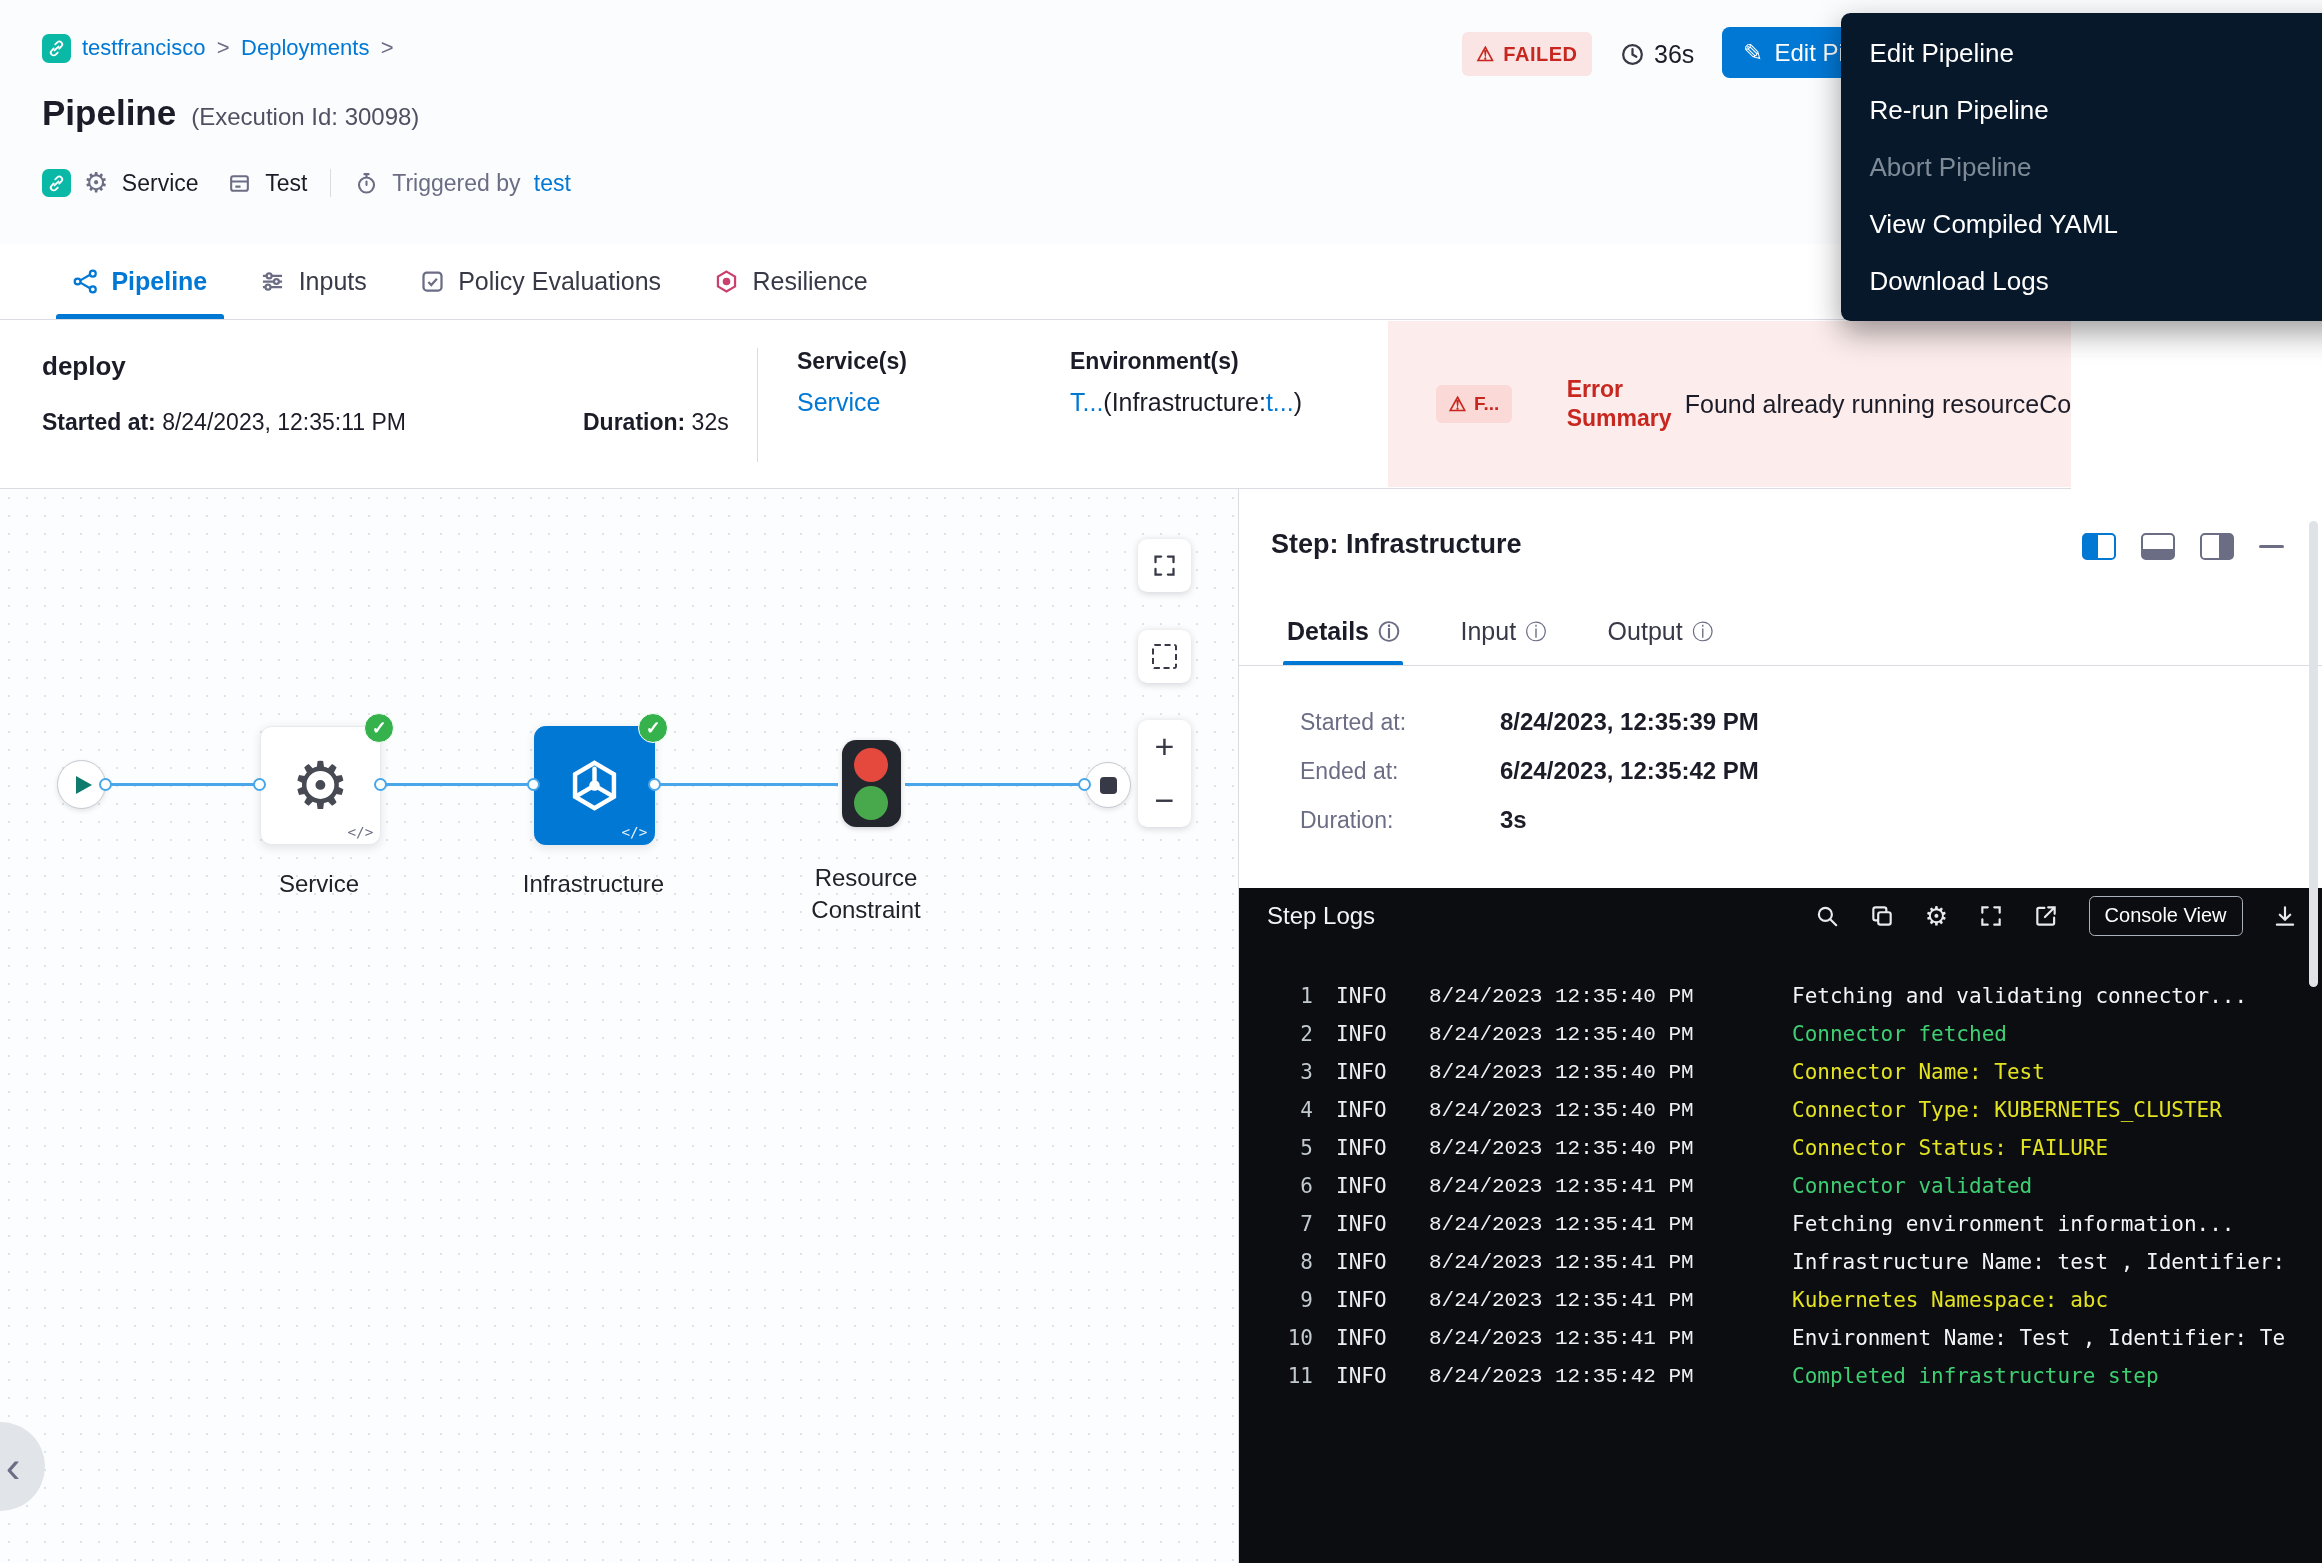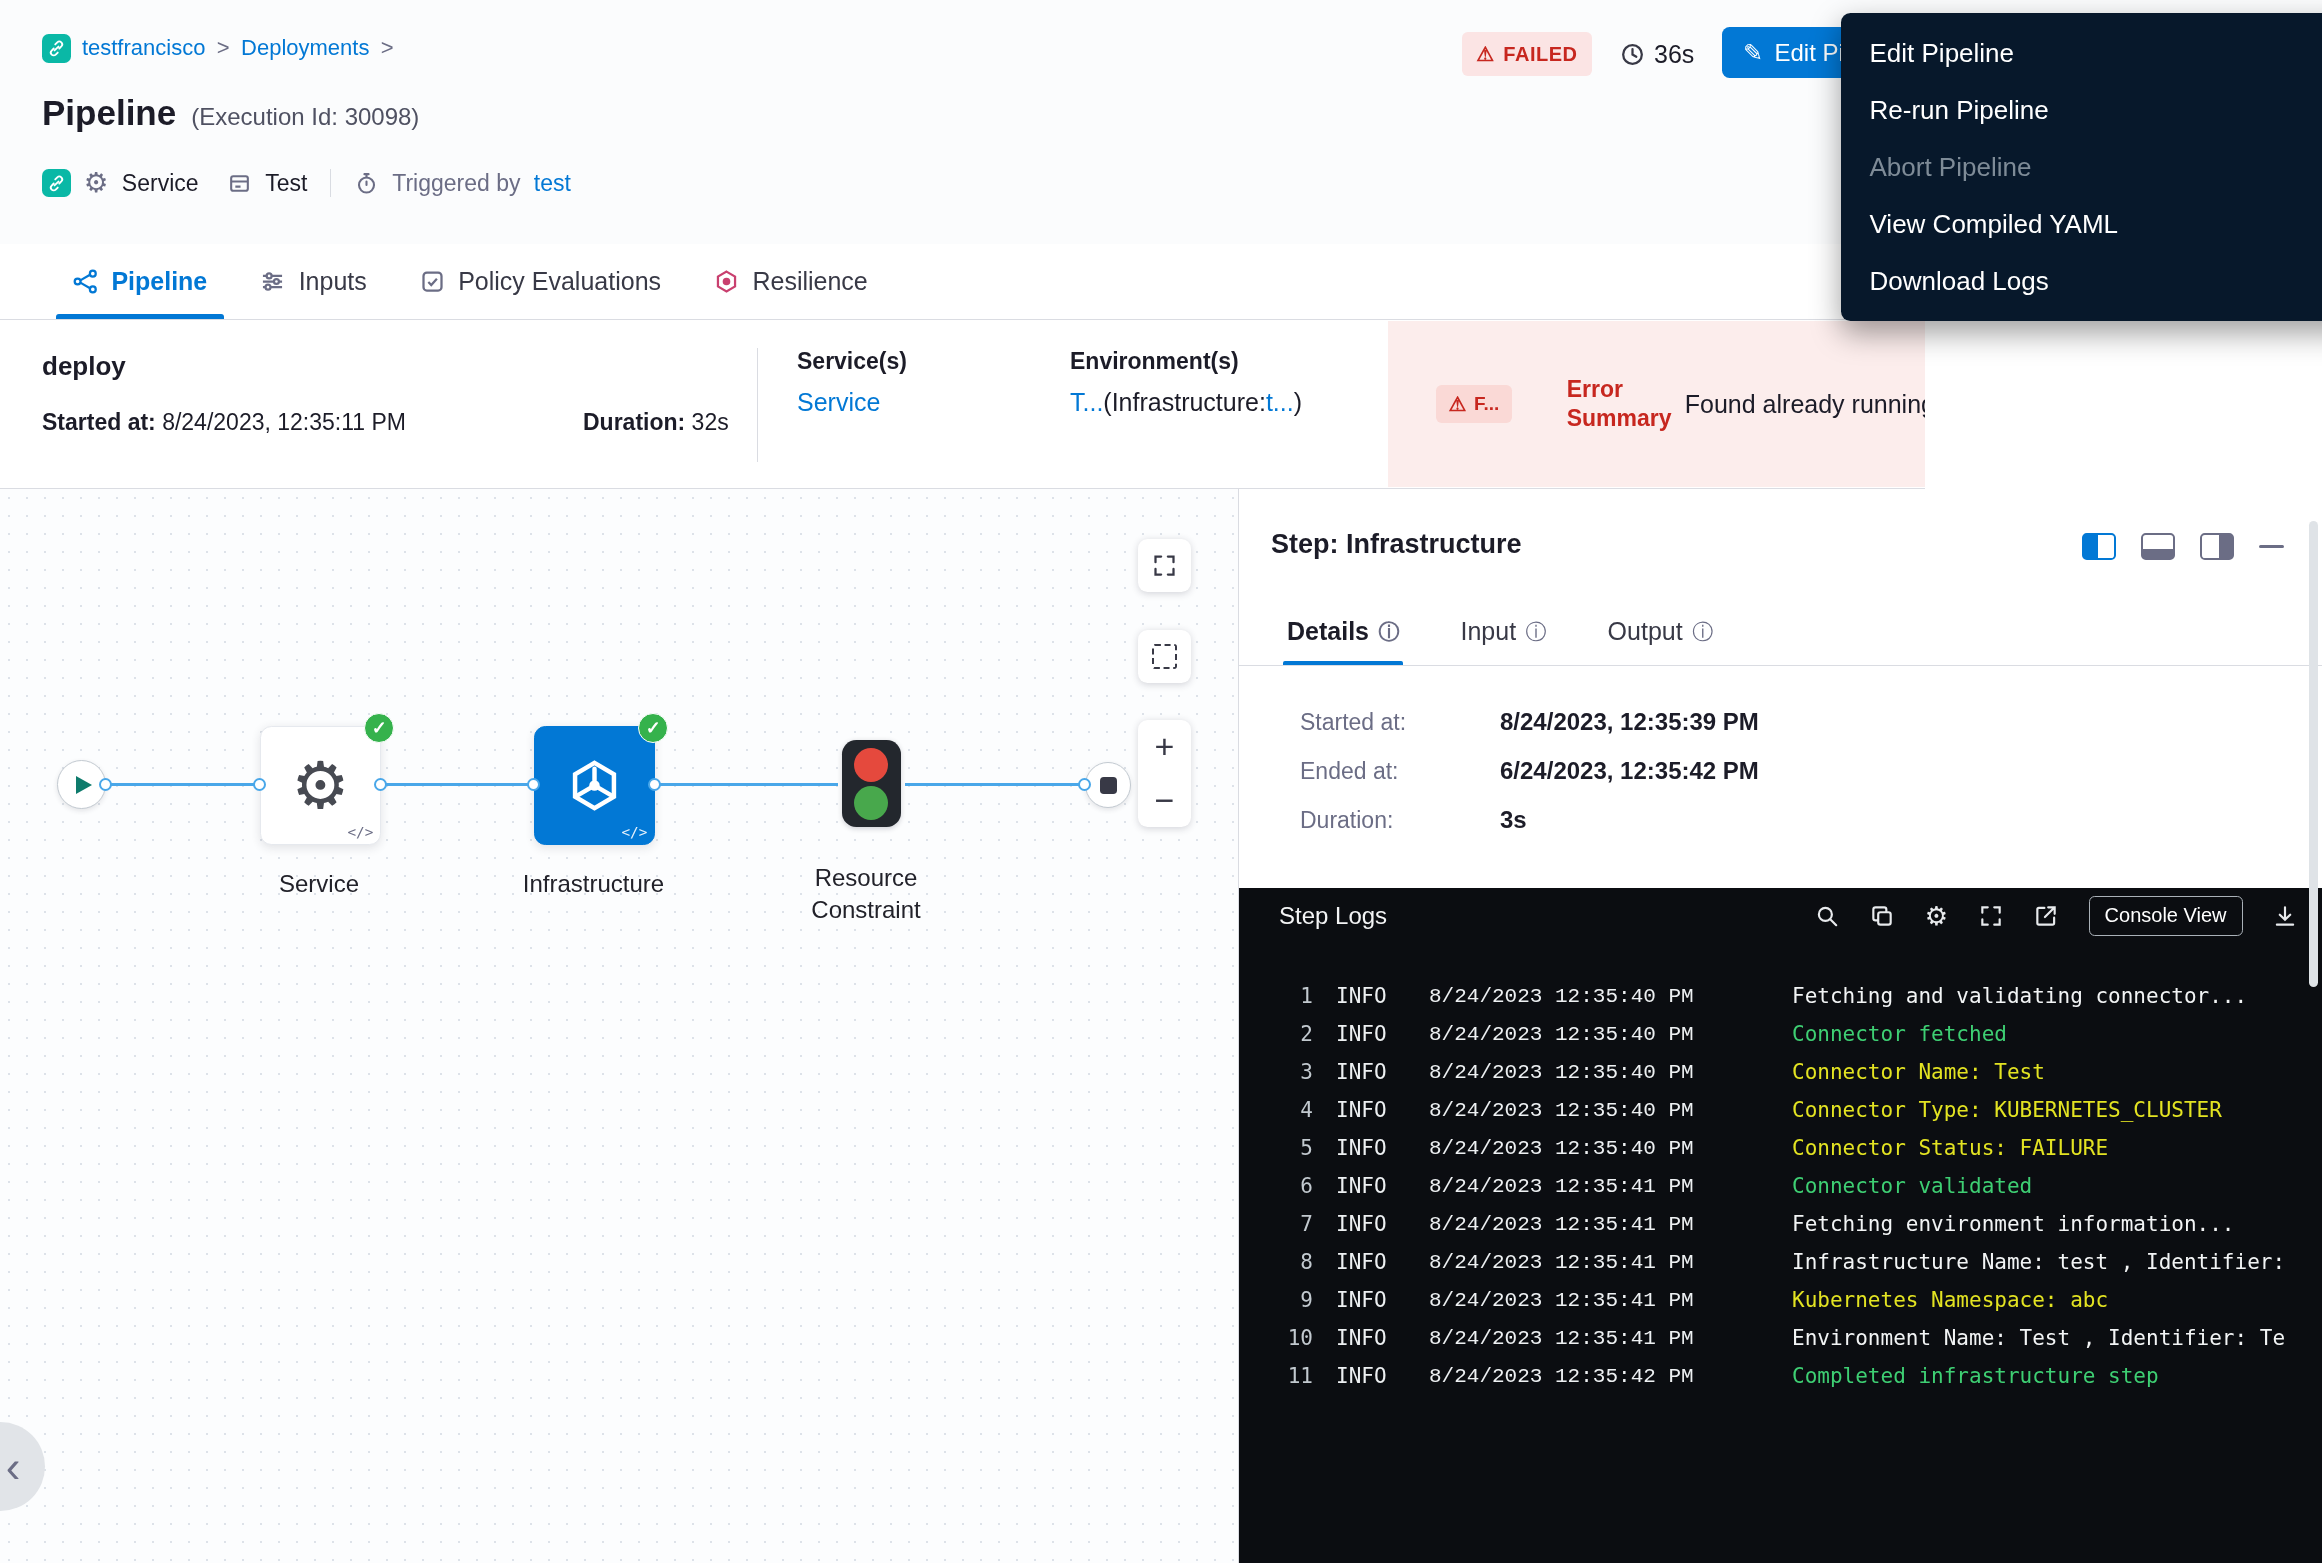--- a/index.html
+++ b/index.html
@@ -45,21 +45,21 @@
   .tabbar { position:absolute; top:244px; left:0; width:2323px; height:76px; background:#ffffff; border-bottom:1px solid #dadce2; display:flex; padding-left:46px; }
   .tab { display:flex; align-items:center; gap:12.4px; font-size:25px; color:#383946; padding:0 26px; position:relative; cursor:pointer; }
   .tab.active { color:#0278d5; font-weight:700; }
   .tab.active::after { content:""; position:absolute; left:9.5px; right:9.5px; bottom:0; height:4.8px; background:#0278d5; border-radius:2.9px 2.9px 0 0; }
   .tabbar-right { position:absolute; right:30px; top:321px; transform:translateY(-100%); height:76px; display:flex; align-items:center; gap:25px; }
   .toggle { width:51px; height:28.5px; border-radius:14.3px; background:#d9dce1; position:relative; cursor:pointer; }
   .toggle::after { content:""; position:absolute; left:2.9px; top:2.9px; width:23px; height:23px; border-radius:50%; background:#fff; box-shadow:0 1px 2.9px rgba(0,0,0,.3); }
   .info-glyph { font-size:28.5px; color:#6b6d85; line-height:1; }
 
   
-  .stagebar { position:absolute; top:321px; left:0; width:1925px; height:168px; background:#fff; border-bottom:1px solid #dadce2; }
+  .stagebar { position:absolute; top:321px; left:0; width:2071px; height:168px; background:#fff; border-bottom:1px solid #dadce2; }
   .stage-name { position:absolute; left:42px; top:30px; font-size:26px; font-weight:700; }
   .stage-started { position:absolute; left:42px; top:88px; font-size:23px; }
   .stage-duration { position:absolute; left:583px; top:88px; font-size:23px; }
   .kv-label { font-weight:700; }
   .svc-block { position:absolute; left:797px; top:27px; }
   .env-block { position:absolute; left:1070px; top:27px; }
   .blk-label { font-size:23px; font-weight:700; color:#1c1c28; }
   .blk-value { margin-top:13.3px; font-size:25px; }
   .stage-vdiv { position:absolute; left:757px; top:27px; height:114px; width:1px; background:#dadce2; }
   .error-zone { position:absolute; left:1388px; top:0; right:0; bottom:1px; background:#fcedec; display:flex; align-items:center; }
@@ -119,21 +119,21 @@
   .ptab.active::after { content:""; position:absolute; left:-3.8px; right:-3.8px; bottom:0; height:3.8px; background:#0278d5; border-radius:1.9px 1.9px 0 0; }
   .ptab .info-glyph { font-size:21px; }
   .panel-fields { position:absolute; top:177px; left:61px; }
   .field { display:flex; align-items:baseline; margin-top:21px; }
   .field:first-child { margin-top:42px; }
   .field-label { width:200px; font-size:23px; color:#6b6d85; }
   .field-value { font-size:24px; font-weight:700; color:#1c1c28; }
 
   
   .console { position:absolute; top:399px; left:0; width:1084px; height:675px; background:#0b0d11; }
-  .console-header { display:flex; align-items:center; height:55px; padding:0 25px 0 40px; gap:29.5px;justify-content:flex-end; }
+  .console-header { display:flex; align-items:center; height:55px; padding:0 25px 0 28px; gap:29.5px;justify-content:flex-end; }
   .console-title { font-size:24px; color:#f3f4f5; margin-right:auto; white-space:nowrap; }
   .c-ico { color:#e8eaed; cursor:pointer; display:flex; align-items:center; }
   .c-gear { font-size:26px; line-height:1; }
   .console-view-btn { height:40px; padding:0 15px; border:1.4px solid #aab1b8; border-radius:5.7px; font-size:20px;
     color:#fff; display:flex; align-items:center; white-space:nowrap; cursor:pointer; }
   .log-area { padding-top:34px; font-family:"DejaVu Sans Mono",monospace; font-size:21px; }
   .log-line { display:flex; height:38px; align-items:center; white-space:pre; }
   .ln { width:42px; margin-left:32px; text-align:right; color:#c2c9cf; flex:none; }
   .lv { margin-left:23px; width:61px; color:#edf0f2; flex:none; }
   .lt { margin-left:32px; width:285px; color:#edf0f2; flex:none;font-family:Liberation Mono, monospace; }

